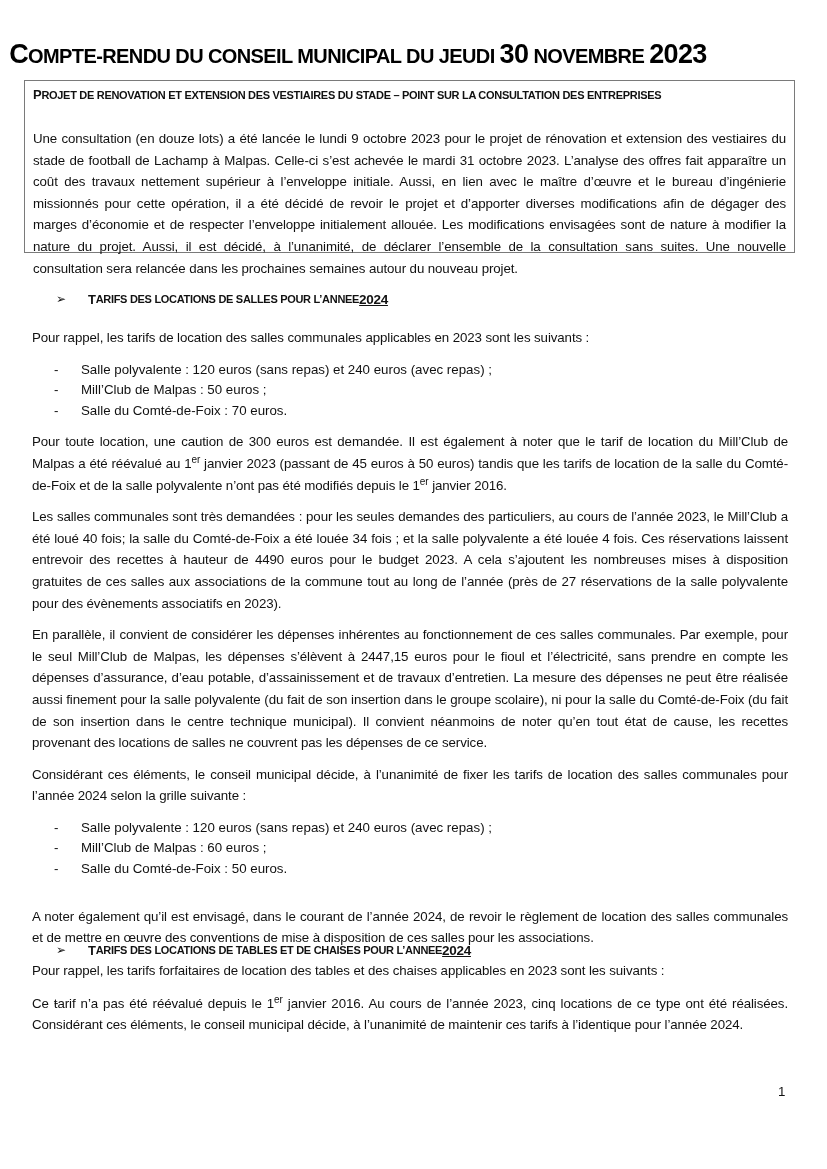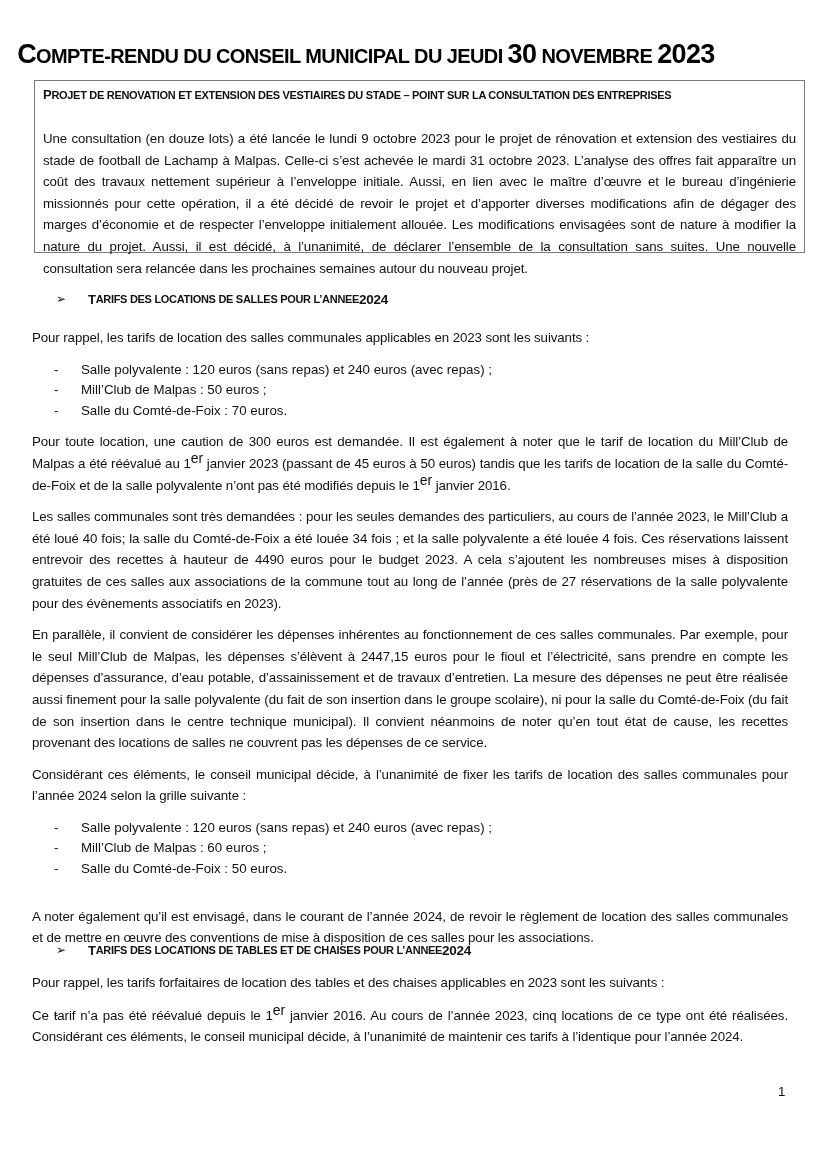--- a/index.html
+++ b/index.html
@@ -1,38 +1,38 @@
 <!DOCTYPE html>
 <html><head>
 <meta charset="utf-8">
 <style>
   html, body { margin: 0; padding: 0; background: #ffffff; }
   body { width: 827px; height: 1169px; position: relative; overflow: hidden;
          font-family: "Liberation Sans", "DejaVu Sans", sans-serif; color: #111; }
-  .page-title { position: absolute; top: 24px; left: 8px; width: 716px; text-align: center;
+  .page-title { position: absolute; top: 24px; left: 0; width: 716px; text-align: center;
     font-weight: bold; font-size: 23px; letter-spacing: -0.6px; color: #000; white-space: nowrap; }
   .page-title .big { font-size: 27px; }
   .page-title .sc { font-size: 20px; }
-  .boxed { position: absolute; top: 80px; left: 34px; width: 771px; height: 173px;
+  .boxed { position: absolute; top: 80px; left: 24px; width: 771px; height: 173px;
     border: 1px solid #7a7a7a; box-sizing: border-box; padding: 4px 8px 0 8px; }
   .box-heading { font-size: 11px; font-weight: bold; margin: 0; height: 20px; line-height: 20px;
     letter-spacing: -0.3px; white-space: nowrap; }
   .box-heading .cap { font-size: 13px; }
   .para { font-size: 13.3px; line-height: 21.6px; text-align: justify; margin: 0; letter-spacing: -0.1px; }
   .boxed .para { margin-top: 23px; }
   .section { position: absolute; left: 32px; width: 756px; }
   .sec-head { display: flex; align-items: center; font-size: 11px; font-weight: bold;
     height: 20px; white-space: nowrap; letter-spacing: -0.3px; }
   .sec-head .arrow { width: 32px; padding-left: 24px; font-size: 12px; }
   .sec-head .cap { font-size: 13px; }
-  .sec-head .yr { font-size: 13.5px; }
+  .sec-head .yr { font-size: 13.5px; text-decoration: underline; }
   ul.dash { list-style: none; margin: 0; padding: 0; }
   ul.dash li { position: relative; padding-left: 49px; font-size: 13.3px; line-height: 20.6px; }
   ul.dash li .dash-mark { position: absolute; left: 22px; }
-  sup { font-size: 14px; line-height: 0; vertical-align: 5px; }
+  sup { font-size: 10px; line-height: 0; vertical-align: 5px; }
   .page-num { position: absolute; top: 1084px; left: 778px; font-size: 13.3px; }
 </style>
 </head>
 <body>
 
 <h1 class="page-title"><span class="big">C</span><span class="sc">OMPTE-RENDU DU CONSEIL MUNICIPAL DU JEUDI </span><span class="big">30</span><span class="sc"> NOVEMBRE </span><span class="big">2023</span></h1>
 
 <div class="boxed">
   <p class="box-heading"><span class="cap">P</span><span>ROJET DE RENOVATION ET EXTENSION DES VESTIAIRES DU STADE – POINT SUR LA CONSULTATION DES ENTREPRISES</span></p>
   <p class="para">Une consultation (en douze lots) a été lancée le lundi 9 octobre 2023 pour le projet de rénovation et extension des vestiaires du stade de football de Lachamp à Malpas. Celle-ci s’est achevée le mardi 31 octobre 2023. L’analyse des offres fait apparaître un coût des travaux nettement supérieur à l’enveloppe initiale. Aussi, en lien avec le maître d’œuvre et le bureau d’ingénierie missionnés pour cette opération, il a été décidé de revoir le projet et d’apporter diverses modifications afin de dégager des marges d’économie et de respecter l’enveloppe initialement allouée. Les modifications envisagées sont de nature à modifier la nature du projet. Aussi, il est décidé, à l’unanimité, de déclarer l’ensemble de la consultation sans suites. Une nouvelle consultation sera relancée dans les prochaines semaines autour du nouveau projet.</p>
@@ -63,20 +63,20 @@
   <p class="para" style="margin-top:26px;">A noter également qu’il est envisagé, dans le courant de l’année 2024, de revoir le règlement de location des salles communales et de mettre en œuvre des conventions de mise à disposition de ces salles pour les associations.</p>
 </div>
 
 <div class="section" style="top:940px;">
   <div class="sec-head">
     <span class="arrow">➢</span>
     <span class="cap">T</span>
       <span>ARIFS DES LOCATIONS DE TABLES ET DE CHAISES POUR L’ANNEE </span>
       <span class="yr">2024</span>
   </div>
-  <p class="para" style="margin-top:12px;">Pour rappel, les tarifs forfaitaires de location des tables et des chaises applicables en 2023 sont les suivants :</p>
+  <p class="para" style="">Pour rappel, les tarifs forfaitaires de location des tables et des chaises applicables en 2023 sont les suivants :</p>
   <ul class="dash" style="margin-top:11px;">
     <li><span class="dash-mark">-</span></li>
   </ul>
   <p class="para" style="margin-top:11px;"><span>Ce tarif n’a pas été réévalué depuis le 1</span><sup>er</sup><span> janvier 2016. Au cours de l’année 2023, cinq locations de ce type ont été réalisées. Considérant ces éléments, le conseil municipal décide, à l’unanimité de maintenir ces tarifs à l’identique pour l’année 2024.</span></p>
 </div>
 
 <div class="page-num">1</div>
 
 </body></html>

